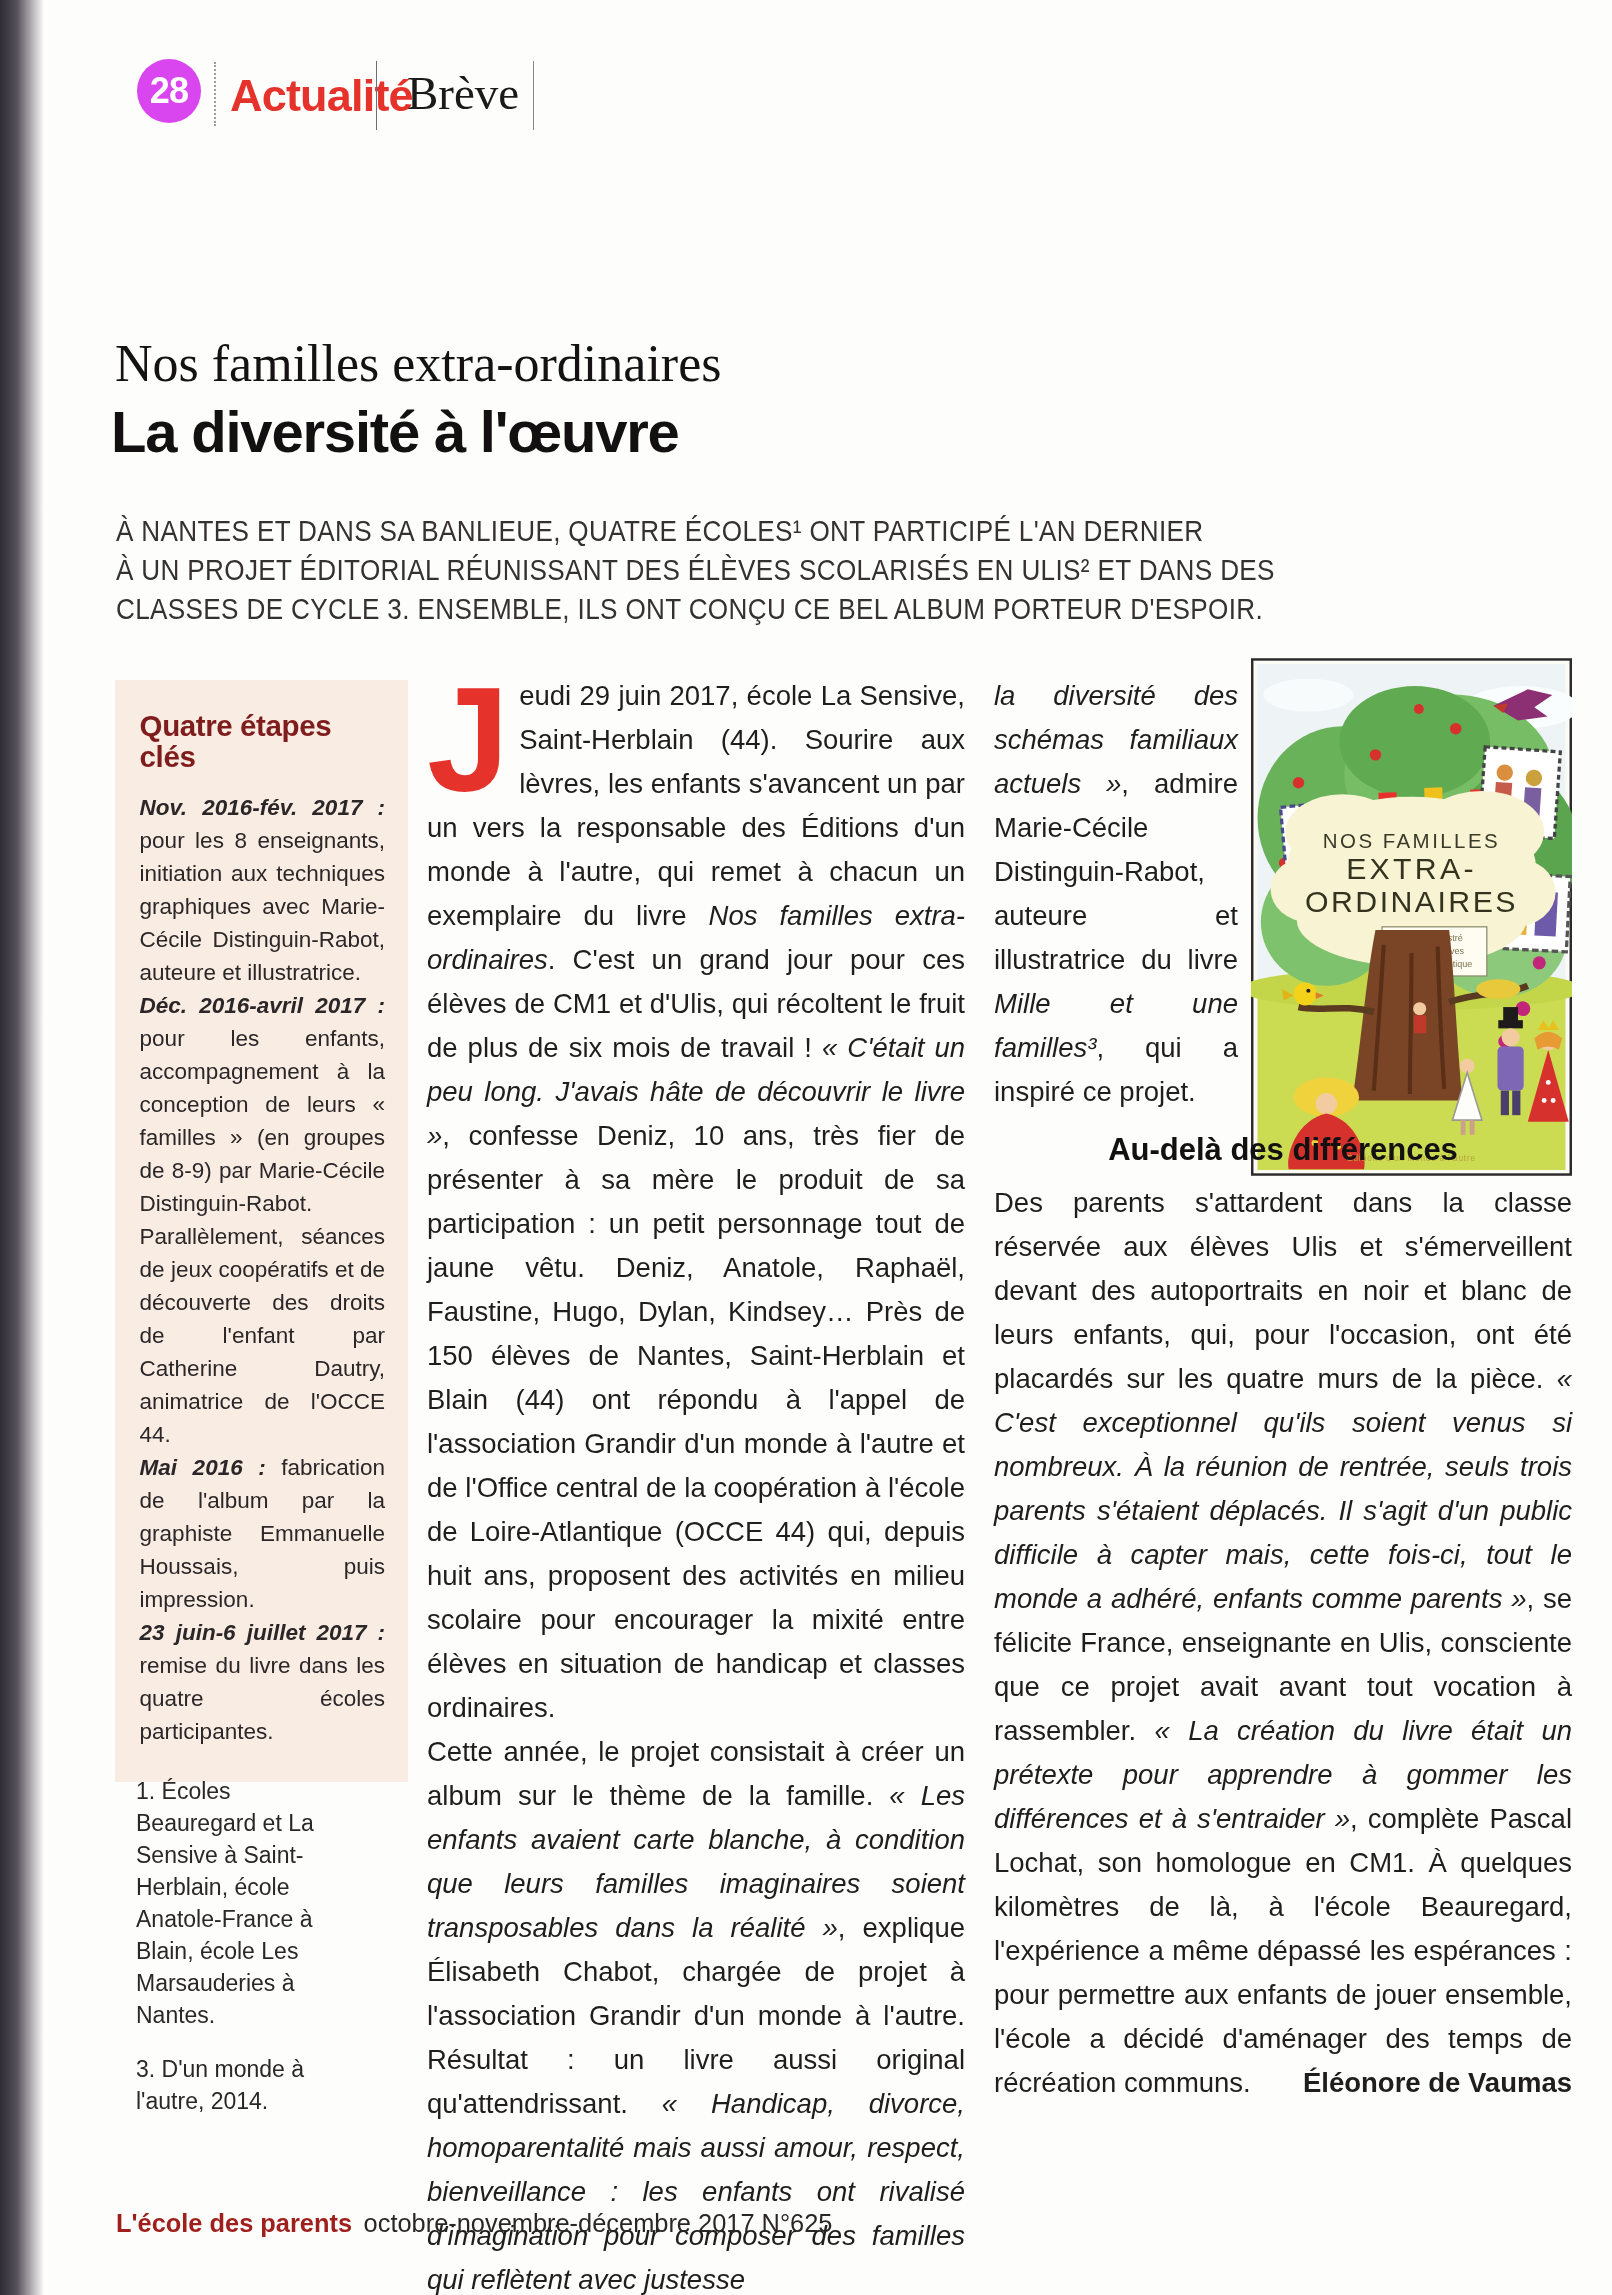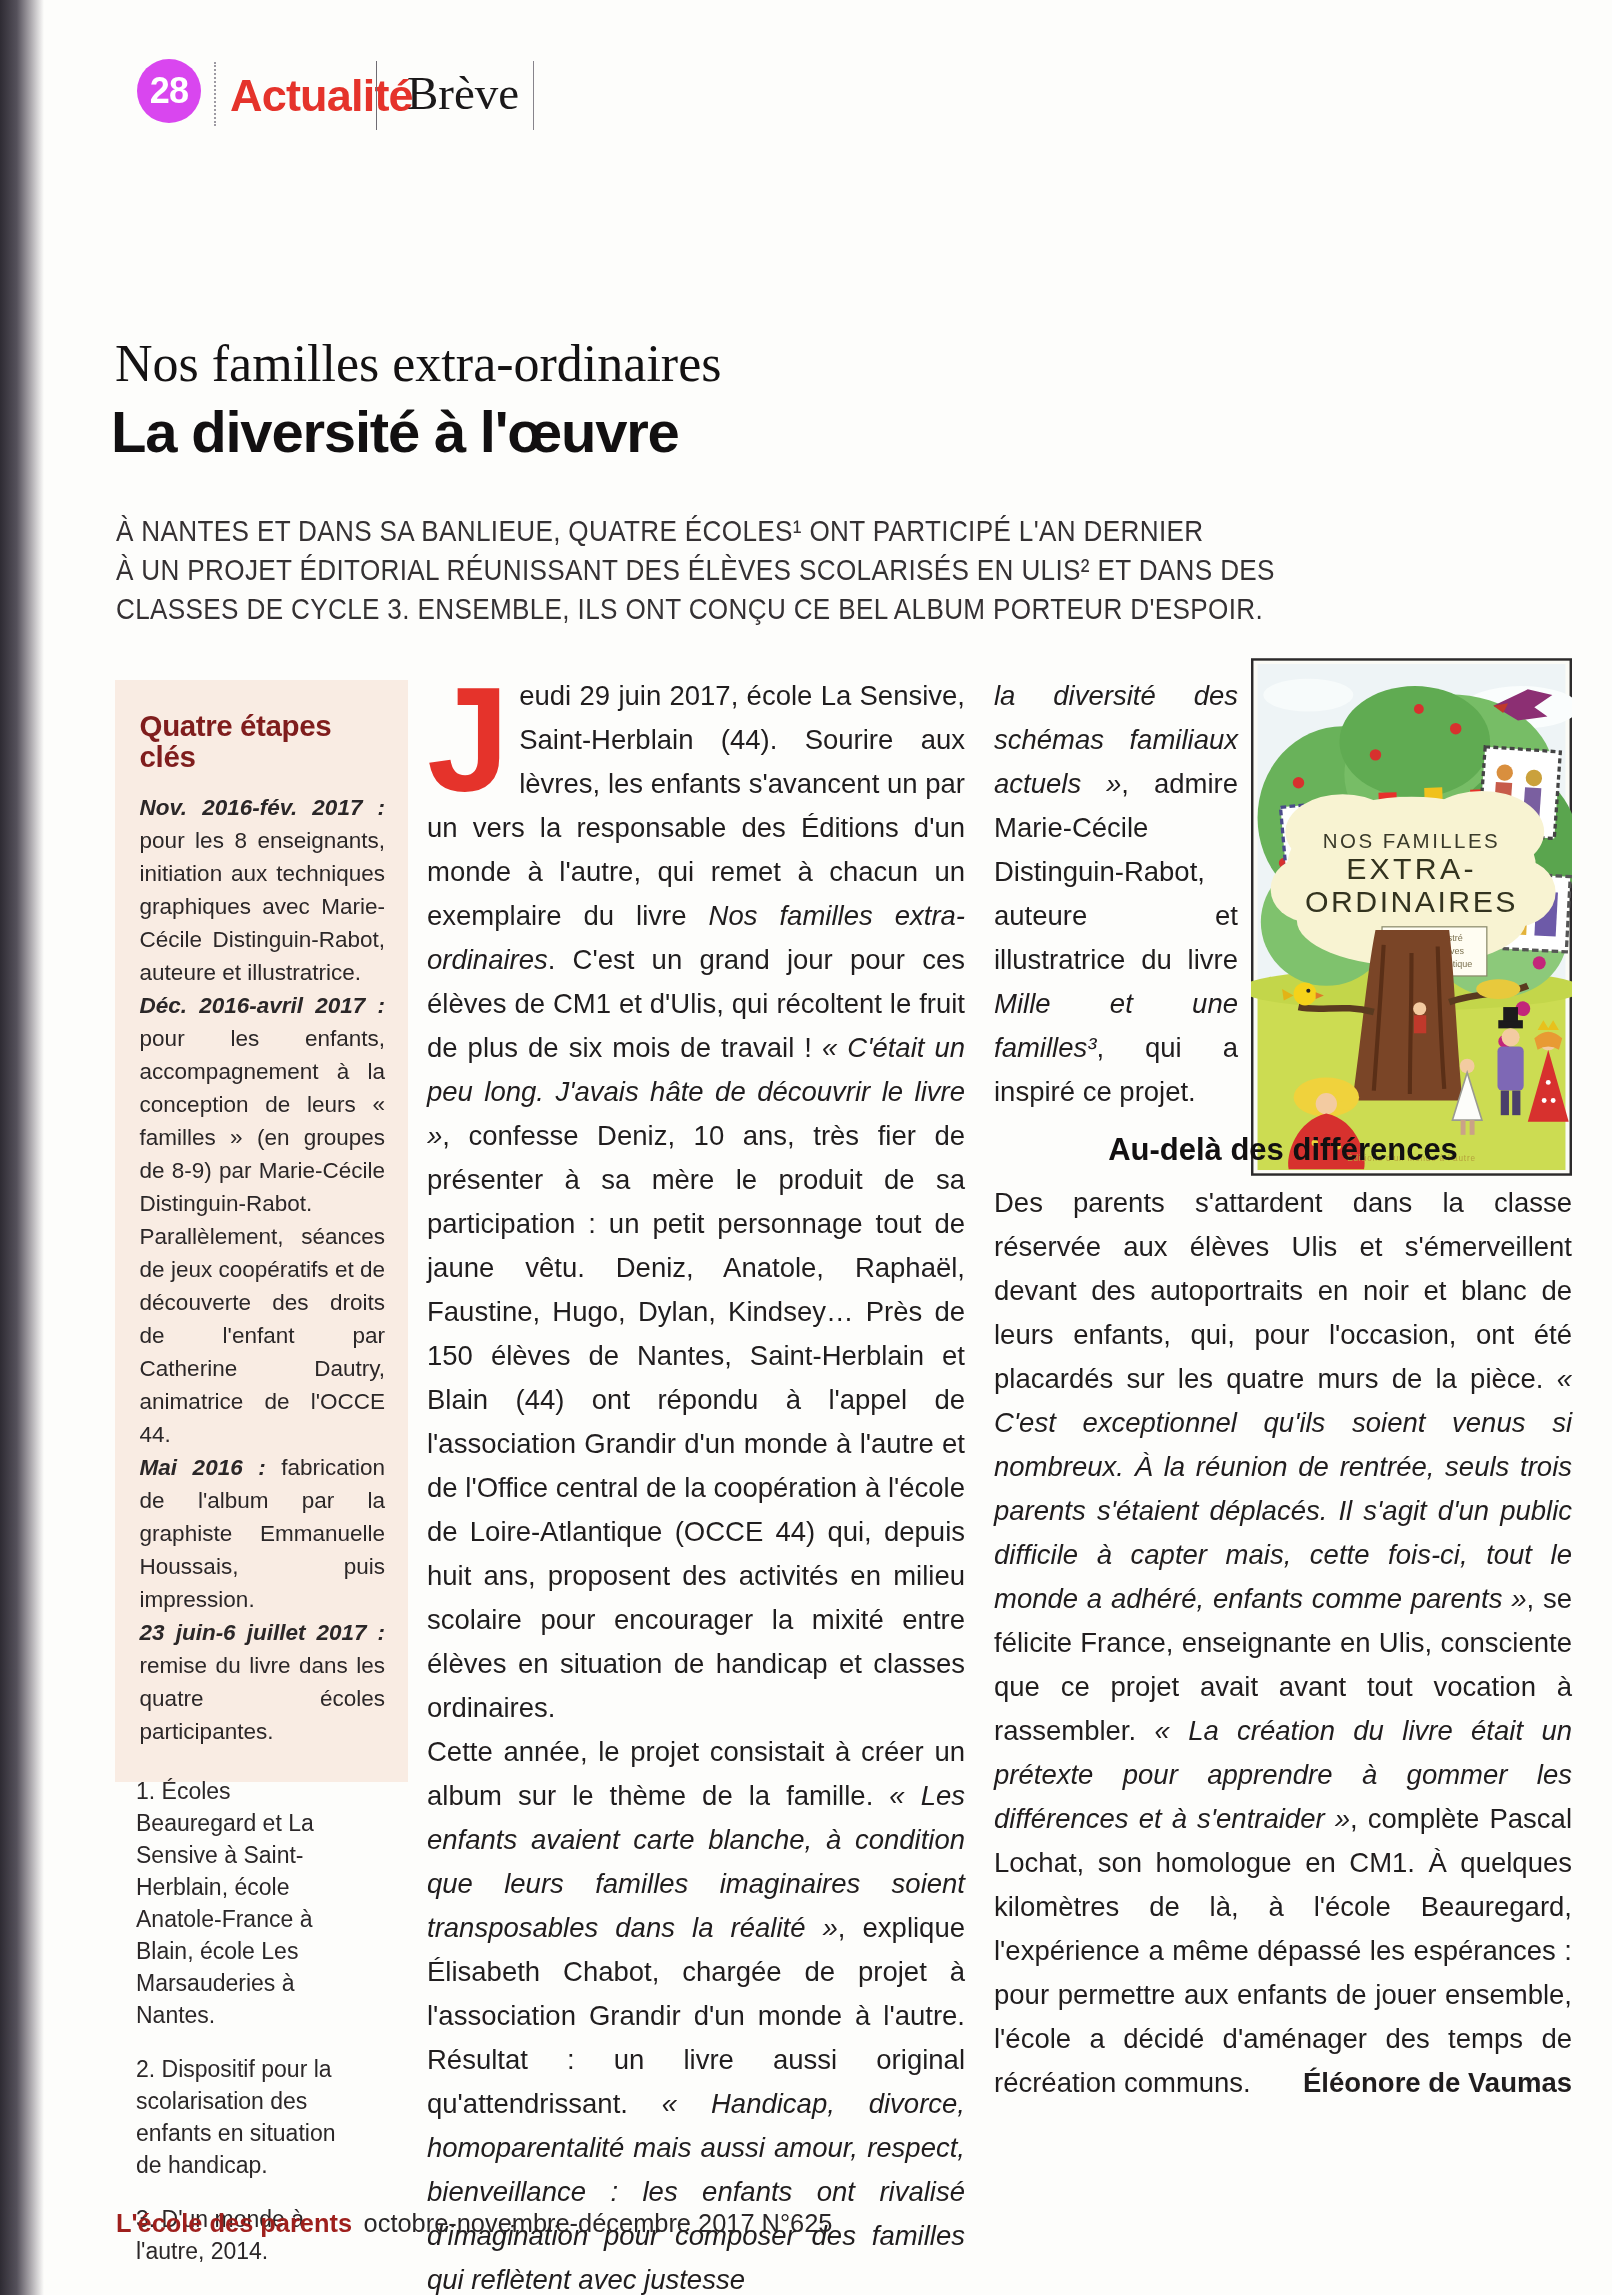--- a/index.html
+++ b/index.html
@@ -80,21 +80,20 @@
 <div class="sidebar">
   <h3>Quatre étapes clés</h3>
   <div class="sb-entry"><span class="lead">Nov. 2016-fév. 2017 :</span><span> pour les 8 enseignants, initiation aux techniques graphiques avec Marie-Cécile Distinguin-Rabot, auteure et illustratrice.</span></div>
   <div class="sb-entry"><span class="lead">Déc. 2016-avril 2017 :</span><span> pour les enfants, accompagnement à la conception de leurs « familles » (en groupes de 8-9) par Marie-Cécile Distinguin-Rabot. Parallèlement, séances de jeux coopératifs et de découverte des droits de l'enfant par Catherine Dautry, animatrice de l'OCCE 44.</span></div>
   <div class="sb-entry"><span class="lead">Mai 2016 :</span><span> fabrication de l'album par la graphiste Emmanuelle Houssais, puis impression.</span></div>
   <div class="sb-entry"><span class="lead">23 juin-6 juillet 2017 :</span><span> remise du livre dans les quatre écoles participantes.</span></div>
 </div>
 
 <div class="footnotes">
   <p>1. Écoles Beauregard et La Sensive à Saint-Herblain, école Anatole-France à Blain, école Les Marsauderies à Nantes.</p>
-  <p>2. Dispositif pour la scolarisation des enfants en situation de handicap.</p>
   <p>3. D'un monde à l'autre, 2014.</p>
 </div>
 
 <div class="col-mid">
   <p><span class="dropcap">J</span><span><span>eudi 29 juin 2017, école La Sensive, Saint-Herblain (44). Sourire aux lèvres, les enfants s'avancent un par un vers la responsable des Éditions d'un monde à l'autre, qui remet à chacun un exemplaire du livre </span><span class="i">Nos familles extra-ordinaires</span><span>. C'est un grand jour pour ces élèves de CM1 et d'Ulis, qui récoltent le fruit de plus de six mois de travail ! </span><span class="i">« C'était un peu long. J'avais hâte de découvrir le livre »</span><span>, confesse Deniz, 10 ans, très fier de présenter à sa mère le produit de sa participation : un petit personnage tout de jaune vêtu. Deniz, Anatole, Raphaël, Faustine, Hugo, Dylan, Kindsey… Près de 150 élèves de Nantes, Saint-Herblain et Blain (44) ont répondu à l'appel de l'association Grandir d'un monde à l'autre et de l'Office central de la coopération à l'école de Loire-Atlantique (OCCE 44) qui, depuis huit ans, proposent des activités en milieu scolaire pour encourager la mixité entre élèves en situation de handicap et classes ordinaires.</span></span></p>
   <p><span>Cette année, le projet consistait à créer un album sur le thème de la famille. </span><span class="i">« Les enfants avaient carte blanche, à condition que leurs familles imaginaires soient transposables dans la réalité »</span><span>, explique Élisabeth Chabot, chargée de projet à l'association Grandir d'un monde à l'autre. Résultat : un livre aussi original qu'attendrissant. </span><span class="i">« Handicap, divorce, homoparentalité mais aussi amour, respect, bienveillance : les enfants ont rivalisé d'imagination pour composer des familles qui reflètent avec justesse</span></p>
 </div>
 
 <div class="col-right">
   <div class="cover">

